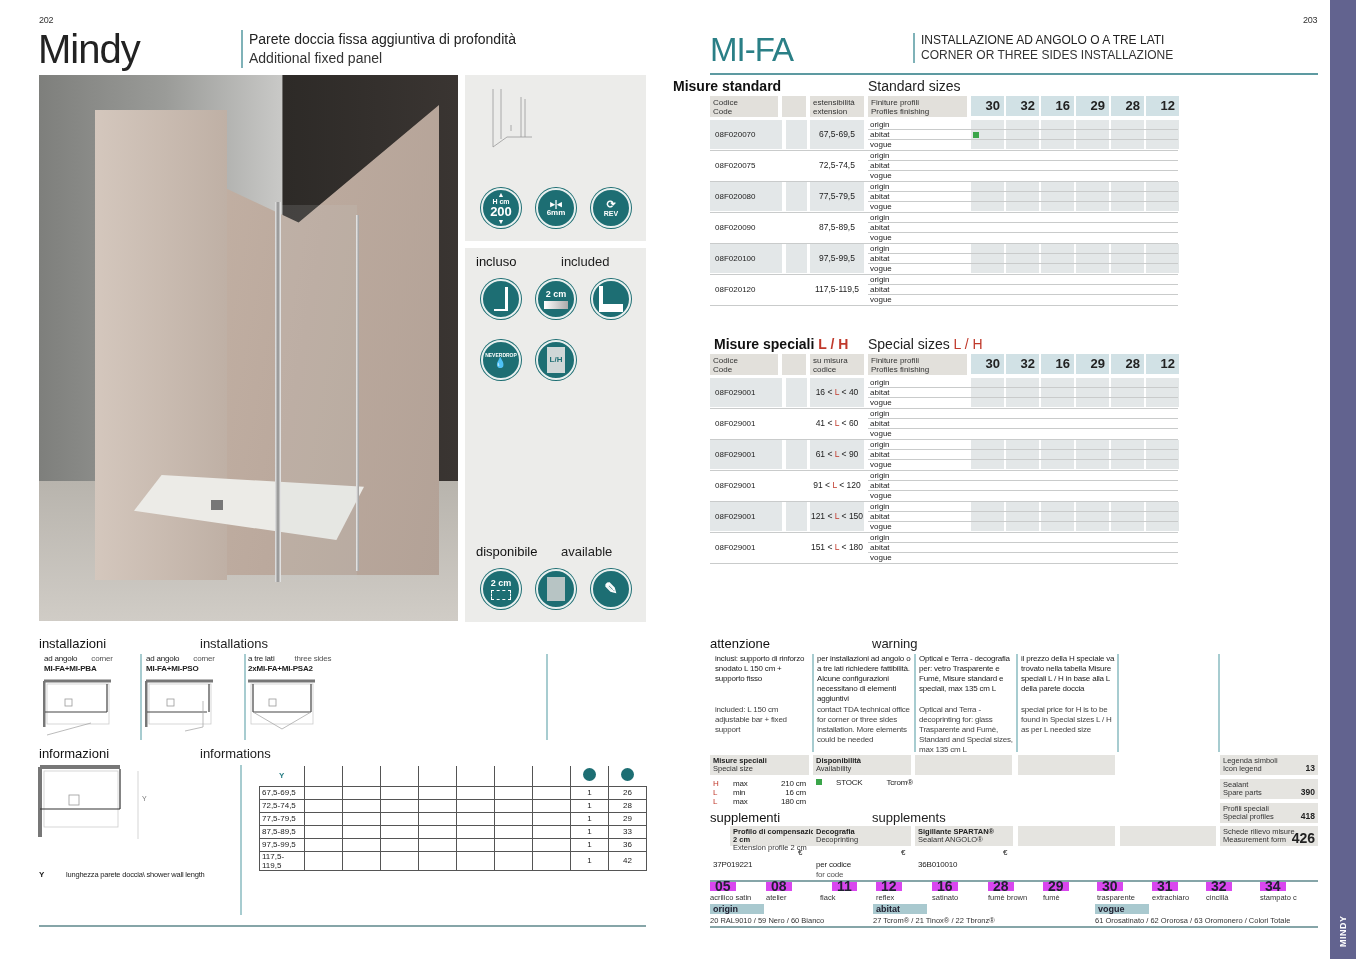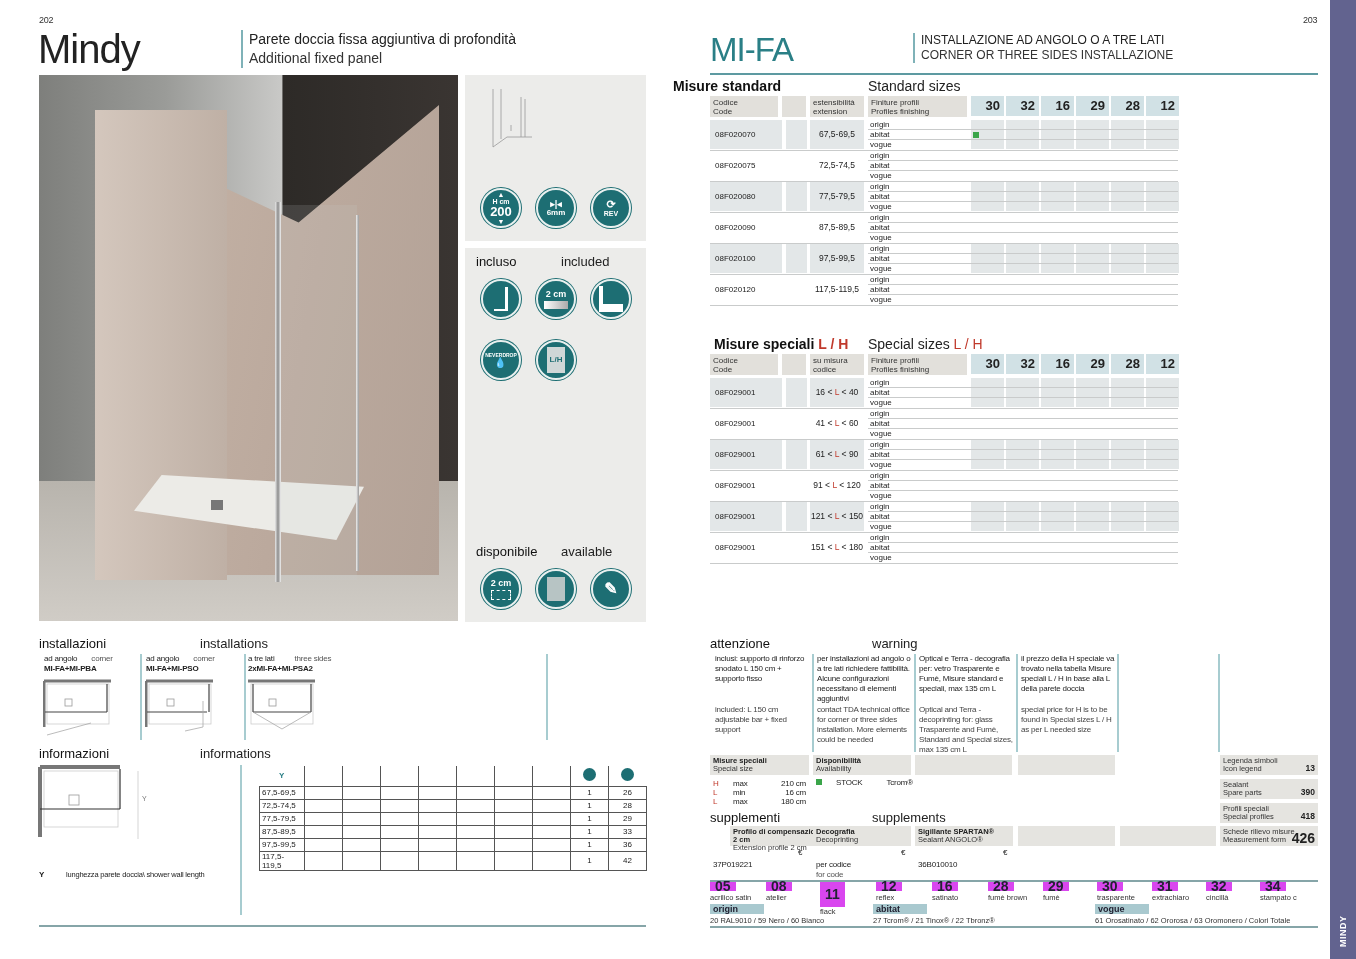--- a/index.html
+++ b/index.html
@@ -563,21 +563,21 @@
     <div class="gbox" style="left: 1220px; top: 755px; width: 98px; height: 20px;"><span>Legenda simboli</span><br><span>Icon legend</span><span style="position: absolute; right: 3px; bottom: 3px; font-weight: bold; font-size: 8.5px; color: rgb(34, 34, 34);">13</span></div>
     <div class="gbox" style="left: 1220px; top: 779px; width: 98px; height: 20px;"><span>Sealant</span><br><span>Spare parts</span><span style="position: absolute; right: 3px; bottom: 3px; font-weight: bold; font-size: 8.5px; color: rgb(34, 34, 34);">390</span></div>
     <div class="gbox" style="left: 1220px; top: 803px; width: 98px; height: 20px;"><span>Profili speciali</span><br><span>Special profiles</span><span style="position: absolute; right: 3px; bottom: 3px; font-weight: bold; font-size: 8.5px; color: rgb(34, 34, 34);">418</span></div>
     <div class="gbox" style="left: 1220px; top: 826px; width: 98px; height: 20px;"><span>Schede rilievo misure</span><br><span>Measurement form</span><span style="position: absolute; right: 3px; bottom: 4px; font-weight: bold; font-size: 14px; color: rgb(34, 34, 34);">426</span></div>
   </div>
 
 <div class="abs" style="left:710px;top:880px;width:608px;height:1.5px;background:#86a5a8"></div>
 <div id="swatches">
     <div class="swatch" style="left: 710px;"><span class="chip" style="padding: 0px 5px;">05</span><br><span>acrilico satin</span></div>
     <div class="swatch" style="left: 766px;"><span class="chip" style="padding: 0px 5px;">08</span><br><span>atelier</span></div>
-    <div class="swatch" style="left: 820px;"><span class="chip" style="padding: 8px 5px;">11</span><br><span>flack</span></div>
+    <div class="swatch" style="left: 820px;"><span class="chip" style="padding: 0px 5px; margin-left: 12px;">11</span><br><span>flack</span></div>
     <div class="swatch" style="left: 876px;"><span class="chip" style="padding: 0px 5px;">12</span><br><span>reflex</span></div>
     <div class="swatch" style="left: 932px;"><span class="chip" style="padding: 0px 5px;">16</span><br><span>satinato</span></div>
     <div class="swatch" style="left: 988px;"><span class="chip" style="padding: 0px 5px;">28</span><br><span>fumè brown</span></div>
     <div class="swatch" style="left: 1043px;"><span class="chip" style="padding: 0px 5px;">29</span><br><span>fumè</span></div>
     <div class="swatch" style="left: 1097px;"><span class="chip" style="padding: 0px 5px;">30</span><br><span>trasparente</span></div>
     <div class="swatch" style="left: 1152px;"><span class="chip" style="padding: 0px 5px;">31</span><br><span>extrachiaro</span></div>
     <div class="swatch" style="left: 1206px;"><span class="chip" style="padding: 0px 5px;">32</span><br><span>cincillà</span></div>
     <div class="swatch" style="left: 1260px;"><span class="chip" style="padding: 0px 5px;">34</span><br><span>stampato c</span></div>
   </div>
 <div id="finish-groups">

